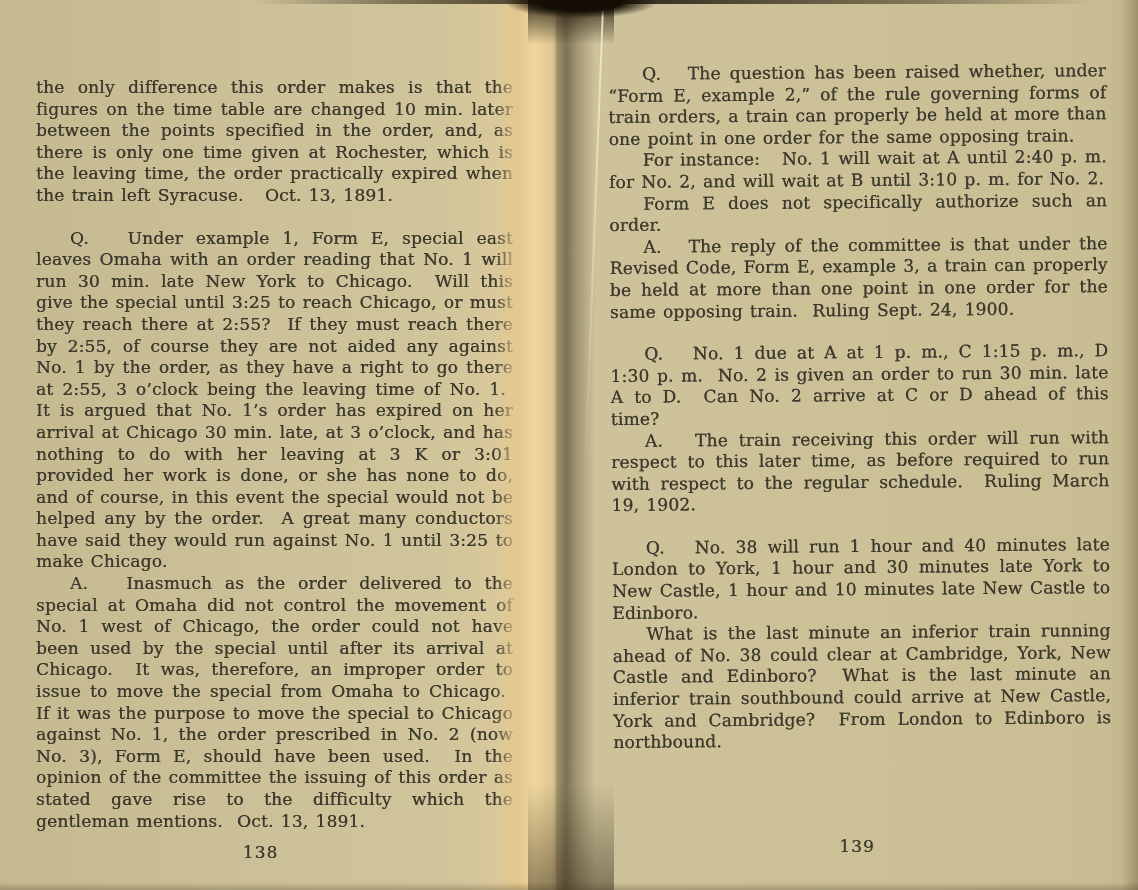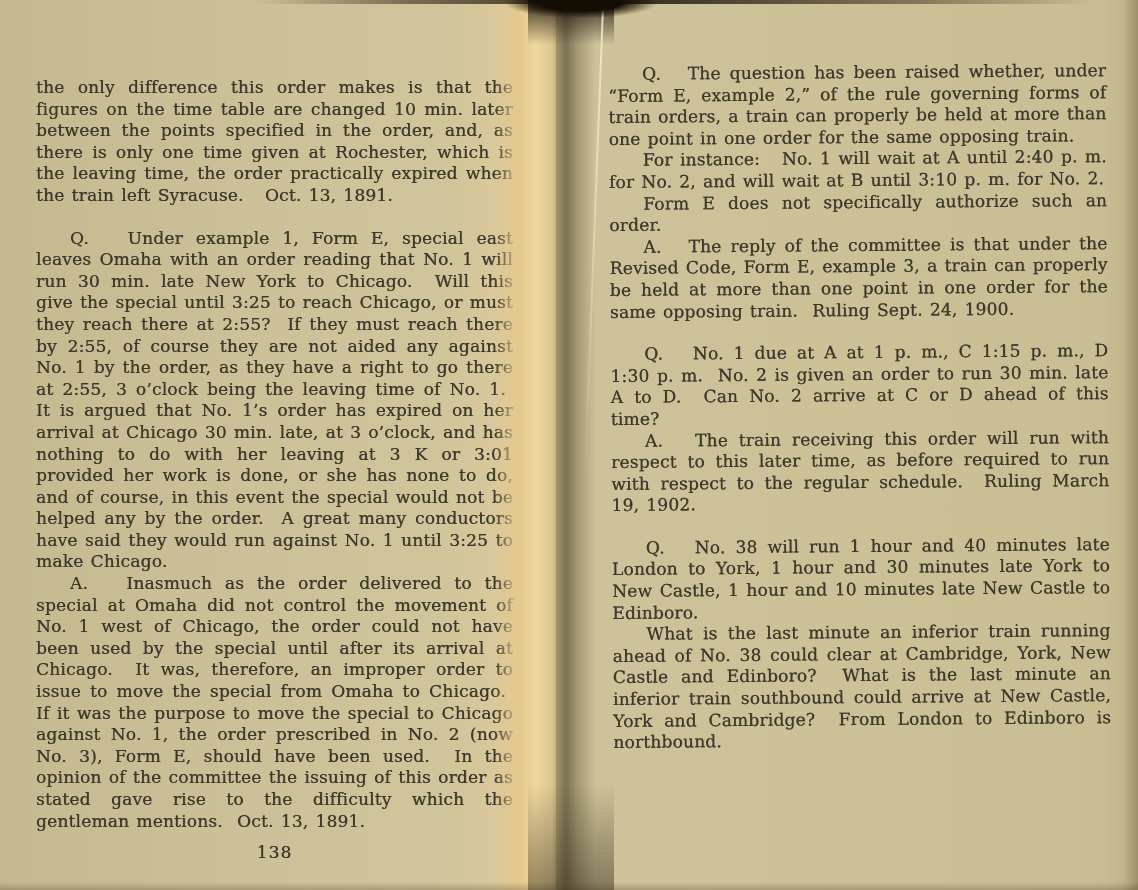--- a/index.html
+++ b/index.html
@@ -61,21 +61,21 @@
   .page-body p.indent { text-indent: 34px; }
   .page-body p.gap { margin-top: 21px; }
   .page-number {
     position: absolute;
     color: #3b382c;
     font-size: 17px;
     letter-spacing: 1px;
     text-align: center;
     text-shadow: 0.35px 0 0 rgba(59,56,44,0.75);
   }
-  .page-left .page-number { left: 36px; width: 477px; top: 842px; text-align: center; }
+  .page-left .page-number { left: 22px; width: 477px; top: 842px; text-align: center; }
   .page-right .page-number { left: 52px; width: 498px; top: 836px; }
 
   
   .gutter-highlight {
     position: absolute;
     left: 494px; top: 0; bottom: 0; width: 72px;
     background: linear-gradient(90deg, rgba(232,207,150,0) 0%, #e3c88e 35%, #efd79e 58%, rgba(203,183,132,0.45) 85%, rgba(130,110,70,0) 100%);
     pointer-events: none;
   }
   .gutter-shadow {
@@ -140,20 +140,21 @@
     <div class="page-body">
         <p class="para indent">Q.&nbsp;&nbsp; The question has been raised whether, under “Form E, example 2,” of the rule governing forms of train orders, a train can properly be held at more than one point in one order for the same opposing train.</p>
         <p class="para indent">For instance:&nbsp;&nbsp; No. 1 will wait at A until 2:40 p. m. for No. 2, and will wait at B until 3:10 p. m. for No. 2.</p>
         <p class="para indent">Form E does not specifically authorize such an order.</p>
         <p class="para indent">A.&nbsp;&nbsp; The reply of the committee is that under the Revised Code, Form E, example 3, a train can properly be held at more than one point in one order for the same opposing train.&nbsp; Ruling Sept. 24, 1900.</p>
         <p class="para indent gap">Q.&nbsp;&nbsp; No. 1 due at A at 1 p. m., C 1:15 p. m., D 1:30 p. m.&nbsp; No. 2 is given an order to run 30 min. late A to D.&nbsp; Can No. 2 arrive at C or D ahead of this time?</p>
         <p class="para indent">A.&nbsp;&nbsp; The train receiving this order will run with respect to this later time, as before required to run with respect to the regular schedule.&nbsp; Ruling March 19, 1902.</p>
         <p class="para indent gap">Q.&nbsp;&nbsp; No. 38 will run 1 hour and 40 minutes late London to York, 1 hour and 30 minutes late York to New Castle, 1 hour and 10 minutes late New Castle to Edinboro.</p>
         <p class="para indent">What is the last minute an inferior train running ahead of No. 38 could clear at Cambridge, York, New Castle and Edinboro?&nbsp; What is the last minute an inferior train southbound could arrive at New Castle, York and Cambridge?&nbsp; From London to Edinboro is northbound.</p>
       </div>
+    <div class="page-number">139</div>
   </div>
 
   <div class="gutter-highlight"></div>
   <div class="gutter-shadow"></div>
   <div class="gutter-vertical-vignette"></div>
   <div class="page-crease-line"></div>
   <div class="top-edge-line"></div>
   <div class="spine-top-wedge"></div>
   <div class="right-edge-shade"></div>
   <div class="bottom-edge-shade"></div>

